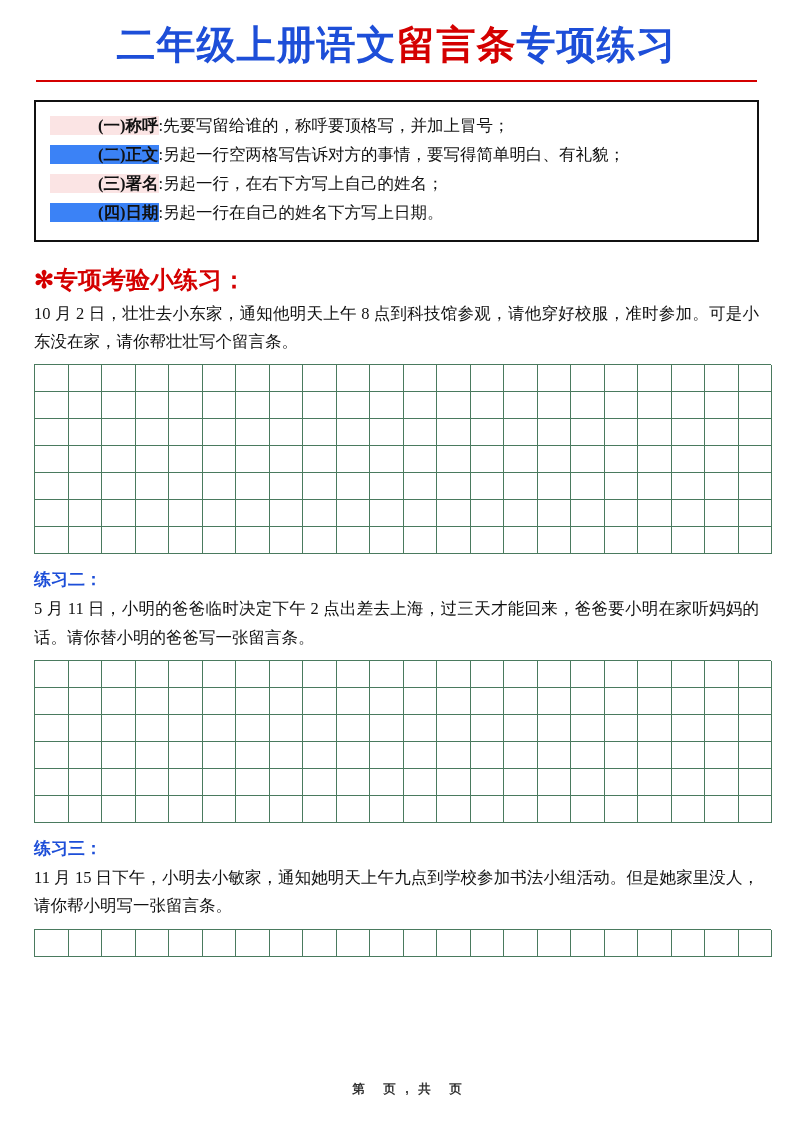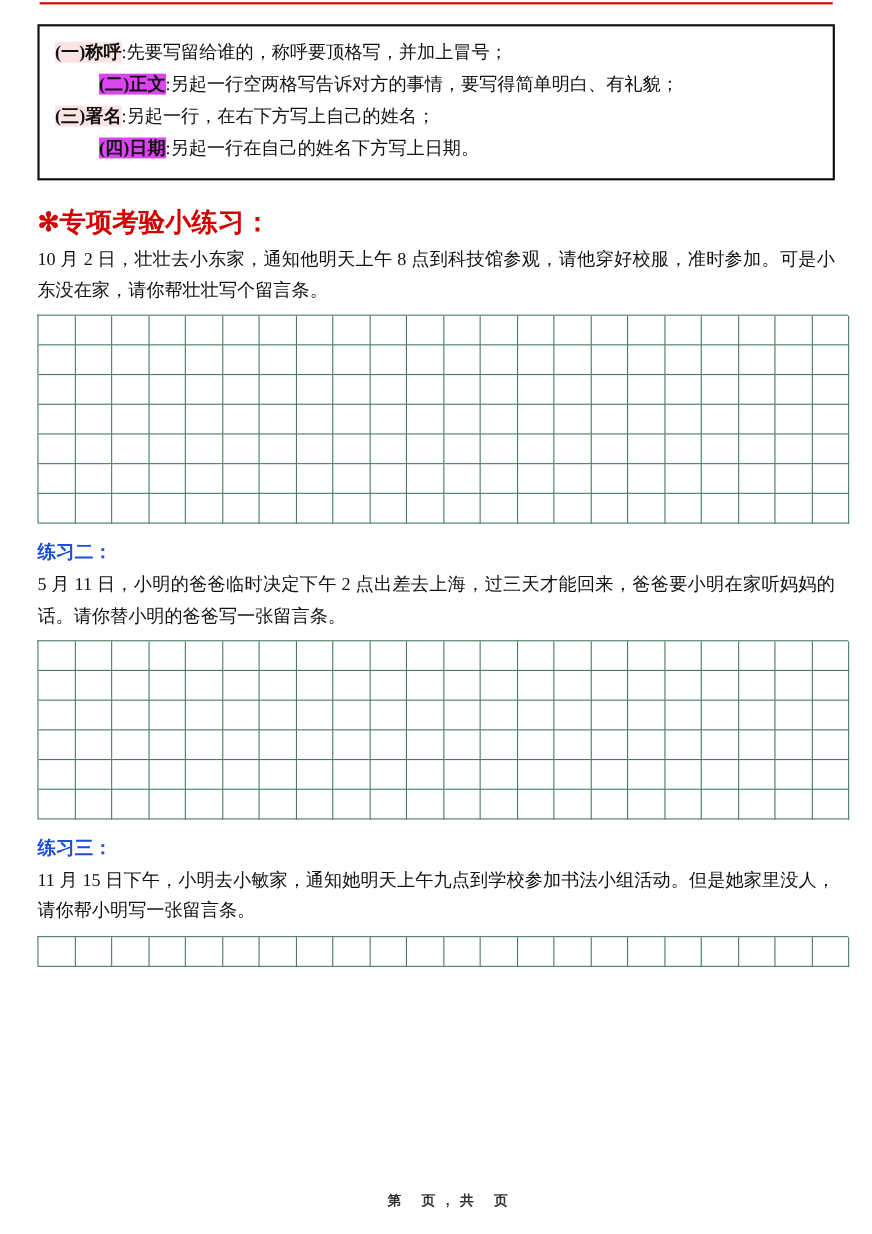--- a/index.html
+++ b/index.html
@@ -55,22 +55,23 @@
   }
   .kbox-title .star { color: #d40000; font-size: 18px; }
   .kline {
     font-size: 16.5px;
     line-height: 1.75;
     color: #111111;
     white-space: nowrap;
   }
   .kline .lead {
     font-weight: bold;
-  }
-  .hl-green { background: #d946ef; margin-left: 40px; }
+    padding-left: 48px;
+  }
+  .hl-green { background: #3b82f6; }
   .hl-pink  { background: #fbe4e4; }
 
   
   .sec-head {
     font-family: Liberation Sans, sans-serif;
     font-weight: bold;
     font-size: 24px;
     color: #d40000;
     margin: 22px 0 4px 6px;
   }
@@ -122,20 +123,23 @@
     color: #333333;
     letter-spacing: 3px;
     padding-left: 24px;
   }
 </style>
 </head>
 <body>
 
 <div class="page">
 
+  <div class="title">
+    <span class="t-blue">二年级上册语文</span><span class="t-red">留言条</span><span class="t-blue">专项练习</span>
+  </div>
   <div class="title-rule"></div>
 
   <div class="kbox">
 
     <div class="kline">
       <span class="lead hl-pink">(一)称呼</span><span>:</span><span>先要写留给谁的，称呼要顶格写，并加上冒号；</span>
     </div>
     <div class="kline">
       <span class="lead hl-green">(二)正文</span><span>:</span><span>另起一行空两格写告诉对方的事情，要写得简单明白、有礼貌；</span>
     </div>

